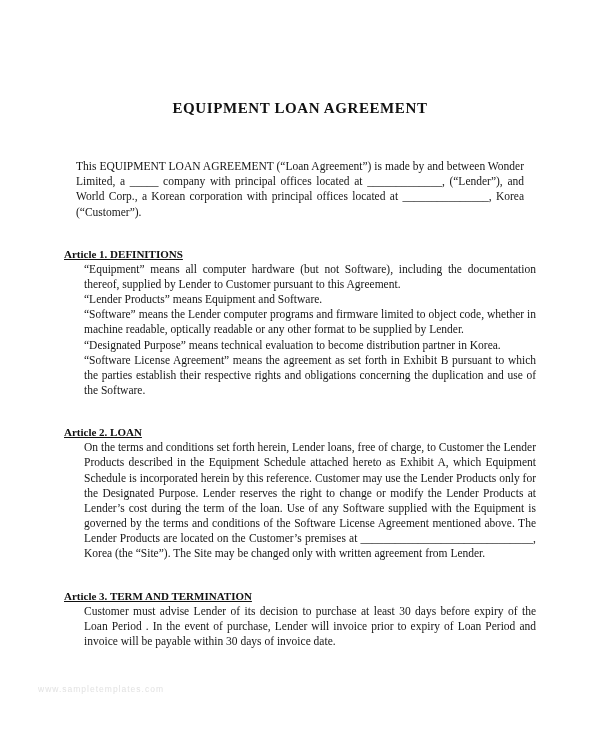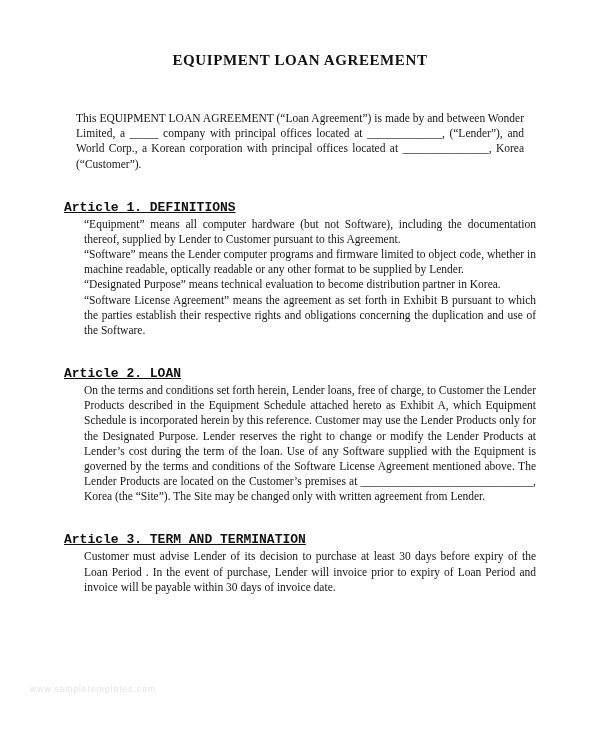--- a/index.html
+++ b/index.html
@@ -6,21 +6,21 @@
     margin: 0;
     padding: 0;
     background: #ffffff;
   }
   .page {
     position: relative;
     width: 600px;
     height: 730px;
     box-sizing: border-box;
     background: #ffffff;
-    padding: 44px 64px 0 64px;
+    padding: 92px 64px 0 64px;
     font-family: "Liberation Serif", serif;
     font-size: 11.5px;
     color: #161616;
     overflow: hidden;
   }
   .title {
     margin: 8px 0 42px 0;
     text-align: center;
     font-size: 15px;
     font-weight: bold;
@@ -30,34 +30,33 @@
   .intro {
     margin: 12px;
     text-align: justify;
     line-height: 1.32;
   }
   .article {
     margin-top: 28px;
   }
   .article .heading {
     margin: 0 0 2px 0;
-    font-size: 13px;
+    font-size: 11px;
     font-weight: bold;
     text-decoration: underline;
     color: #111;
-    font-family: Liberation Mono, monospace;
   }
   .article .body p {
     margin: 0 0 0 20px;
     text-align: justify;
     line-height: 1.32;
   }
   .watermark {
     position: absolute;
-    left: 30px;
+    left: 38px;
     bottom: 36px;
     font-family: "Liberation Sans", sans-serif;
     font-size: 8.5px;
     letter-spacing: 1px;
     color: #e2e2e2;
     user-select: none;
   }
 </style>
 </head>
 <body>
@@ -65,20 +64,21 @@
 <div class="page">
 
   <h1 class="title">EQUIPMENT LOAN AGREEMENT</h1>
 
   <p class="intro">This EQUIPMENT LOAN AGREEMENT (“Loan Agreement”) is made by and between Wonder Limited, a _____ company with principal offices located at _____________, (“Lender”), and  World Corp., a Korean corporation with principal offices located at _______________, Korea (“Customer”).</p>
 
   <section class="article">
     <h2 class="heading">Article 1.  DEFINITIONS</h2>
     <div class="body">
       <p>“Equipment” means all computer hardware (but not Software), including the documentation thereof, supplied by Lender to Customer pursuant to this Agreement.</p>
+      <p>“Lender Products” means Equipment and Software.</p>
       <p>“Software” means the Lender computer programs and firmware limited to object code, whether in machine readable, optically readable or any other format to be supplied by Lender.</p>
       <p>“Designated Purpose” means technical evaluation to become distribution partner in Korea.</p>
       <p>“Software License Agreement” means the agreement as set forth in Exhibit B pursuant to which the parties establish their respective rights and obligations concerning the duplication and use of the Software.</p>
     </div>
   </section>
 
   <section class="article">
     <h2 class="heading">Article 2.  LOAN</h2>
     <div class="body">
       <p>On the terms and conditions set forth herein, Lender loans, free of charge, to Customer the Lender Products described in the Equipment Schedule attached hereto as Exhibit A, which Equipment Schedule is incorporated herein by this reference.  Customer may use the Lender Products only for the Designated Purpose. Lender reserves the right to change or modify the Lender Products at Lender’s cost during the term of the loan. Use of any Software supplied with the Equipment is governed by the terms and conditions of the Software License Agreement mentioned above. The Lender Products are located on the Customer’s premises at ______________________________, Korea (the “Site”). The Site may be changed only with written agreement from Lender.</p>

